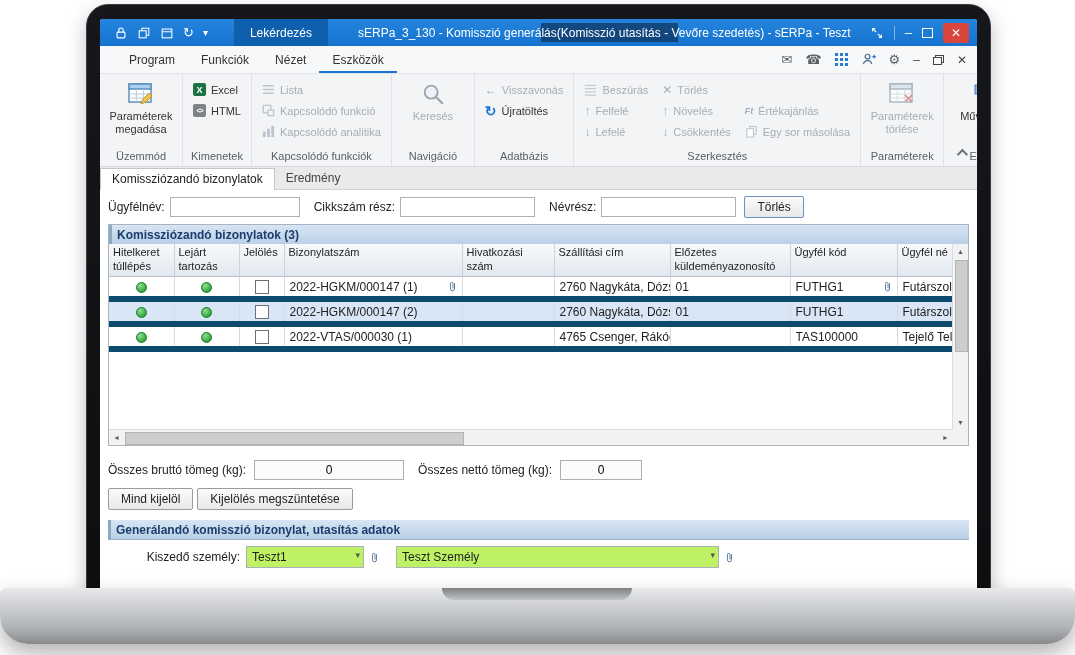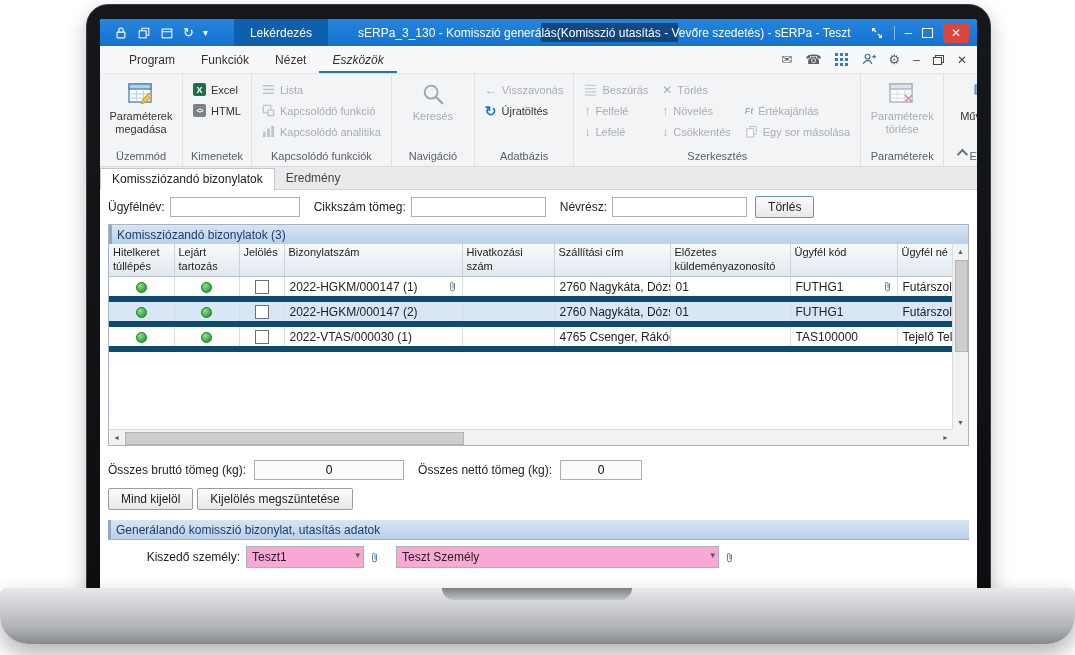--- a/index.html
+++ b/index.html
@@ -31,21 +31,21 @@
   .tb-title span{position:relative;z-index:1}
   .tb-right{display:flex;align-items:center;gap:10px;padding:0 8px;}
   .tb-sep{width:1px;height:14px;background:rgba(255,255,255,.45);}
   .max-ic{width:9px;height:8px;border:1.5px solid #fff;display:inline-block}
   .tb-close{width:26px;height:20px;background:#d9463e;border-radius:3px;display:flex;align-items:center;justify-content:center;font-size:12px;}
 
   
   .menubar{height:27px;background:#f7f8f9;border-bottom:1px solid #e2e4e7;display:flex;align-items:stretch;}
   .mitems{display:flex;align-items:stretch;padding-left:16px;}
   .mitem{display:flex;align-items:center;padding:0 13px;color:#333;}
-  .mitem.active{box-shadow:inset 0 -2px 0 #1976d2;font-style:italic;}
+  .mitem.active{box-shadow:inset 0 -2px 0 #1976d2;}
   .mright{margin-left:auto;display:flex;align-items:center;gap:13px;padding-right:10px;color:#5a6067;}
   .mright .g{font-size:13px;line-height:1}
   .grid9wrap{width:13px;height:13px;position:relative}
   .grid9{position:absolute;left:0;top:0;width:3px;height:3px;background:#2a7bd4;
     box-shadow:5px 0 #2a7bd4,10px 0 #2a7bd4,0 5px #2a7bd4,5px 5px #2a7bd4,10px 5px #2a7bd4,0 10px #2a7bd4,5px 10px #2a7bd4,10px 10px #2a7bd4;}
   .win-ic{color:#444;font-size:12px;line-height:1}
   .restore-ic{width:11px;height:10px;position:relative;display:inline-block}
   .restore-ic::before{content:"";position:absolute;right:0;top:0;width:7px;height:6px;border:1px solid #444;}
   .restore-ic::after{content:"";position:absolute;left:0;bottom:0;width:7px;height:6px;border:1px solid #444;background:#f7f8f9;}
 
@@ -83,21 +83,21 @@
   .filterbar label{margin-right:5px;}
   .txt{height:18px;border:1px solid #a9b0b8;padding:0 4px;font:12px "Liberation Sans",sans-serif;}
   .btn{height:22px;padding:0 12px;border:1px solid #979ca2;border-radius:2px;
     background:linear-gradient(180deg,#fbfbfb,#e8e8e8);font:12px "Liberation Sans",sans-serif;color:#222;}
   .btn.bluish{border-color:#6b93bd;}
   .ml12{margin-left:14px}.ml8{margin-left:8px}
 
   
   .grid-box{position:relative;margin:0 8px;height:220px;border:1px solid #a9b4c0;background:#fff;}
   .sec-head{height:19px;background:linear-gradient(180deg,#d7e5f3,#b9d0e7);border-bottom:1px solid #9ab1c9;
-    display:flex;align-items:center;padding-left:6px;font-weight:normal;color:#1b3d6e;font-size:12px;}
+    display:flex;align-items:center;padding-left:6px;font-weight:bold;color:#1b3d6e;font-size:12px;}
   .sec-head .nub{width:3px;height:100%;background:#8fa8c4;margin-right:5px;margin-left:-6px;}
   .grid-viewport{position:absolute;left:0;right:15px;top:19px;bottom:15px;overflow:hidden;background:#fff;}
   table.grid{border-collapse:collapse;table-layout:fixed;width:846px;}
   table.grid th{background:linear-gradient(180deg,#f7f9fb,#e2e8ef);border-right:1px solid #cdd3da;border-bottom:1px solid #b9c2cc;
     font-size:11px;font-weight:normal;color:#222;text-align:left;vertical-align:top;padding:2px 4px;height:28px;line-height:1.25;}
   table.grid td{border-right:1px solid #d6dce2;border-bottom:6px solid #0c4a6e;height:19px;padding:0 5px;
     font-size:12px;white-space:nowrap;overflow:hidden;}
   tr.alt td{background:#d8e6f6;}
   td.c{text-align:center}
   .dot{width:9px;height:9px;border-radius:50%;display:inline-block;vertical-align:middle;
@@ -118,21 +118,21 @@
   .corner{position:absolute;right:0;bottom:0;width:15px;height:15px;background:#f2f2f2;}
 
   
   .totals{display:flex;align-items:center;margin:14px 8px 0;}
   .totals .val{width:140px;text-align:center;background:#fbfbfb;}
   .totals .val2{width:72px;text-align:center;background:#fbfbfb;}
   .selrow{display:flex;gap:4px;margin:8px 8px 0;}
   .sec2{margin:10px 8px 0;}
   .formrow{display:flex;align-items:center;margin-top:6px;}
   .flabel{width:140px;text-align:right;margin-right:6px;}
-  .combo{position:relative;height:20px;border:1px solid #a9b0b8;background:#f9a8d4;display:flex;align-items:center;
+  .combo{position:relative;height:20px;border:1px solid #a9b0b8;background:#bef264;display:flex;align-items:center;
     padding:0 16px 0 5px;white-space:nowrap;}
   .combo .car{position:absolute;right:3px;top:3px;font-size:9px;color:#555;}
   .clipbtn{width:16px;display:flex;justify-content:center;align-items:center;margin-left:2px;}
 </style>
 </head>
 <body>
 
 <div>
   <div class="laptop-screen">
     <div class="display">
@@ -399,21 +399,21 @@
       </div>
 
       <div class="vtabs">
         <span class="vtab active">Komissziózandó bizonylatok</span>
         <span class="vtab">Eredmény</span>
       </div>
 
       <div class="filterbar">
         <label>Ügyfélnév:</label>
         <input class="txt" style="width: 120px;">
-        <label class="ml12">Cikkszám tömeg:</label>
+        <label class="ml12">Cikkszám rész:</label>
         <input class="txt" style="width: 125px;">
         <label class="ml12">Névrész:</label>
         <input class="txt" style="width: 125px;">
         <button class="btn bluish ml8">Törlés</button>
       </div>
 
       <div class="grid-box">
         <div class="sec-head">
           <span class="nub"></span>
           <span>Komissziózandó bizonylatok (3)</span>

